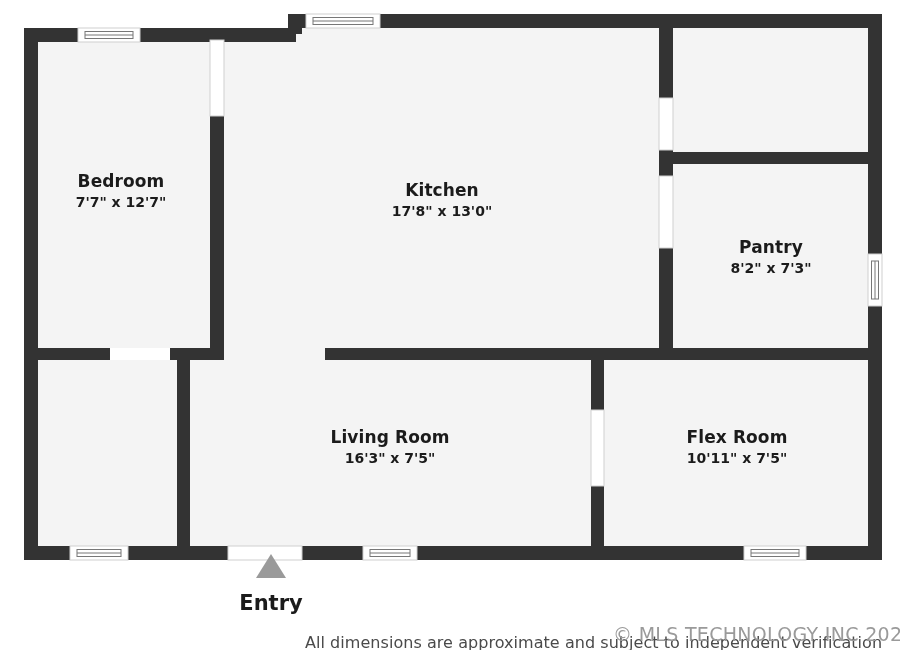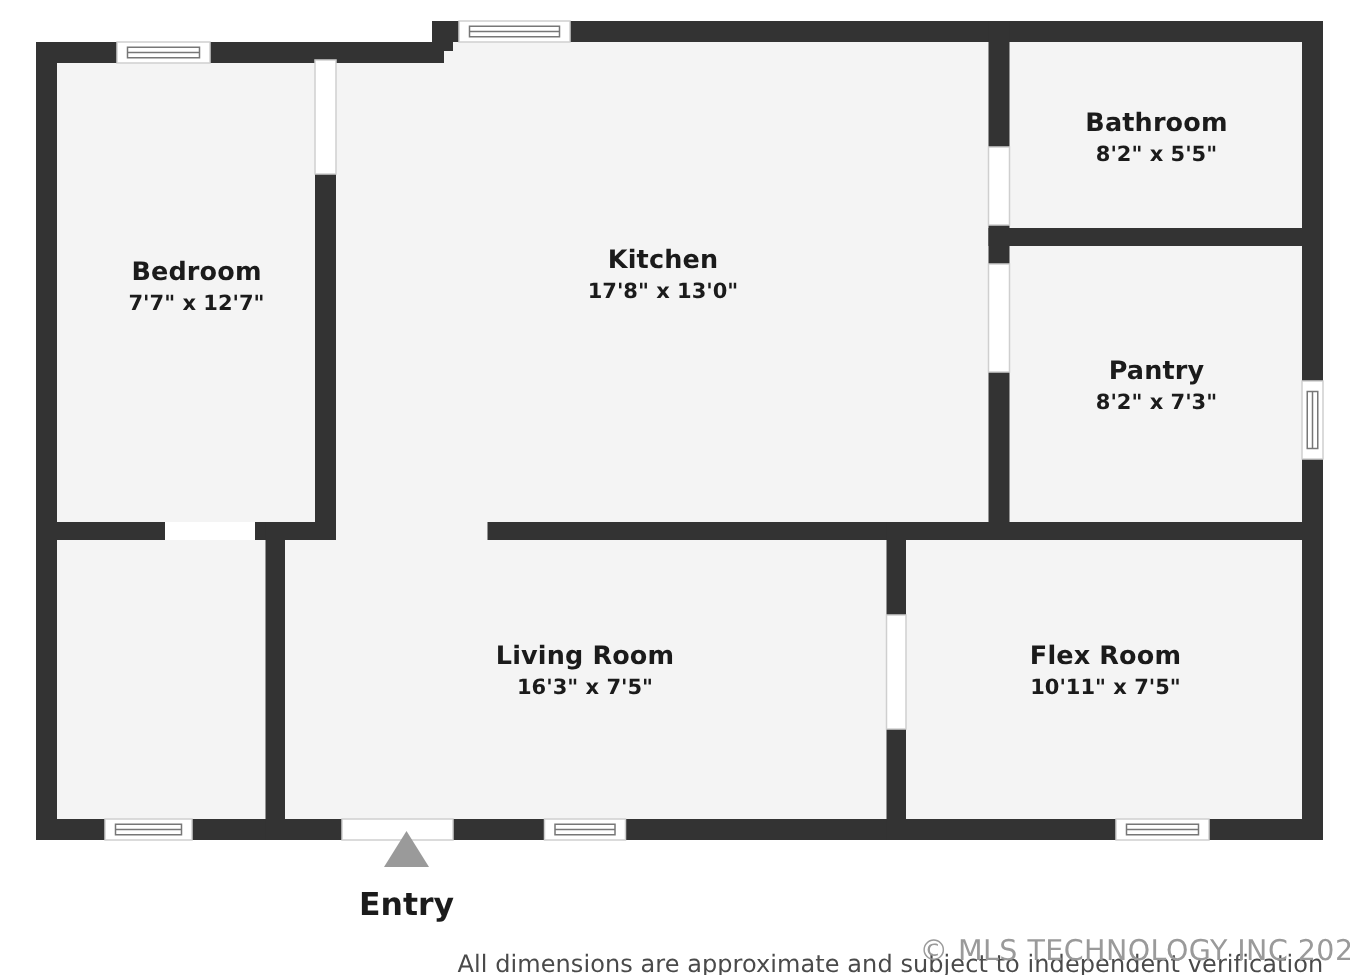--- a/index.html
+++ b/index.html
@@ -184,34 +184,30 @@
       <g>
         <rect x="744" y="546" width="62" height="14" fill="#ffffff" stroke="#cfcfcf" stroke-width="1"></rect>
         <rect x="751" y="549.5" width="48" height="7" fill="#ffffff" stroke="#777777" stroke-width="1"></rect>
         <line x1="751" y1="553" x2="799" y2="553" stroke="#777777" stroke-width="1"></line>
       </g>
     </g>
 
     <polygon points="271,554 286,578 256,578" fill="#9a9a9a"></polygon>
   </svg>
 
-  <div class="room-label" style="left:131px; top:192px;">
+  <div class="room-label" style="left:121px; top:192px;">
     <div class="room-name">Bedroom</div>
     <div class="room-dims">7'7" x 12'7"</div>
   </div>
 
-  <div class="room-label" style="left:442px; top:184px;">
+  <div class="room-label" style="left:442px; top:201px;">
     <div class="room-name">Kitchen</div>
     <div class="room-dims">17'8" x 13'0"</div>
   </div>
 
-  <div class="room-label" style="left:771px; top:93px;">
-    <div class="room-name">Bathroom</div>
-    <div class="room-dims">8'2" x 5'5"</div>
-  </div>
 
   <div class="room-label" style="left:771px; top:258px;">
     <div class="room-name">Pantry</div>
     <div class="room-dims">8'2" x 7'3"</div>
   </div>
 
 
   <div class="room-label" style="left:390px; top:448px;">
     <div class="room-name">Living Room</div>
     <div class="room-dims">16'3" x 7'5"</div>

